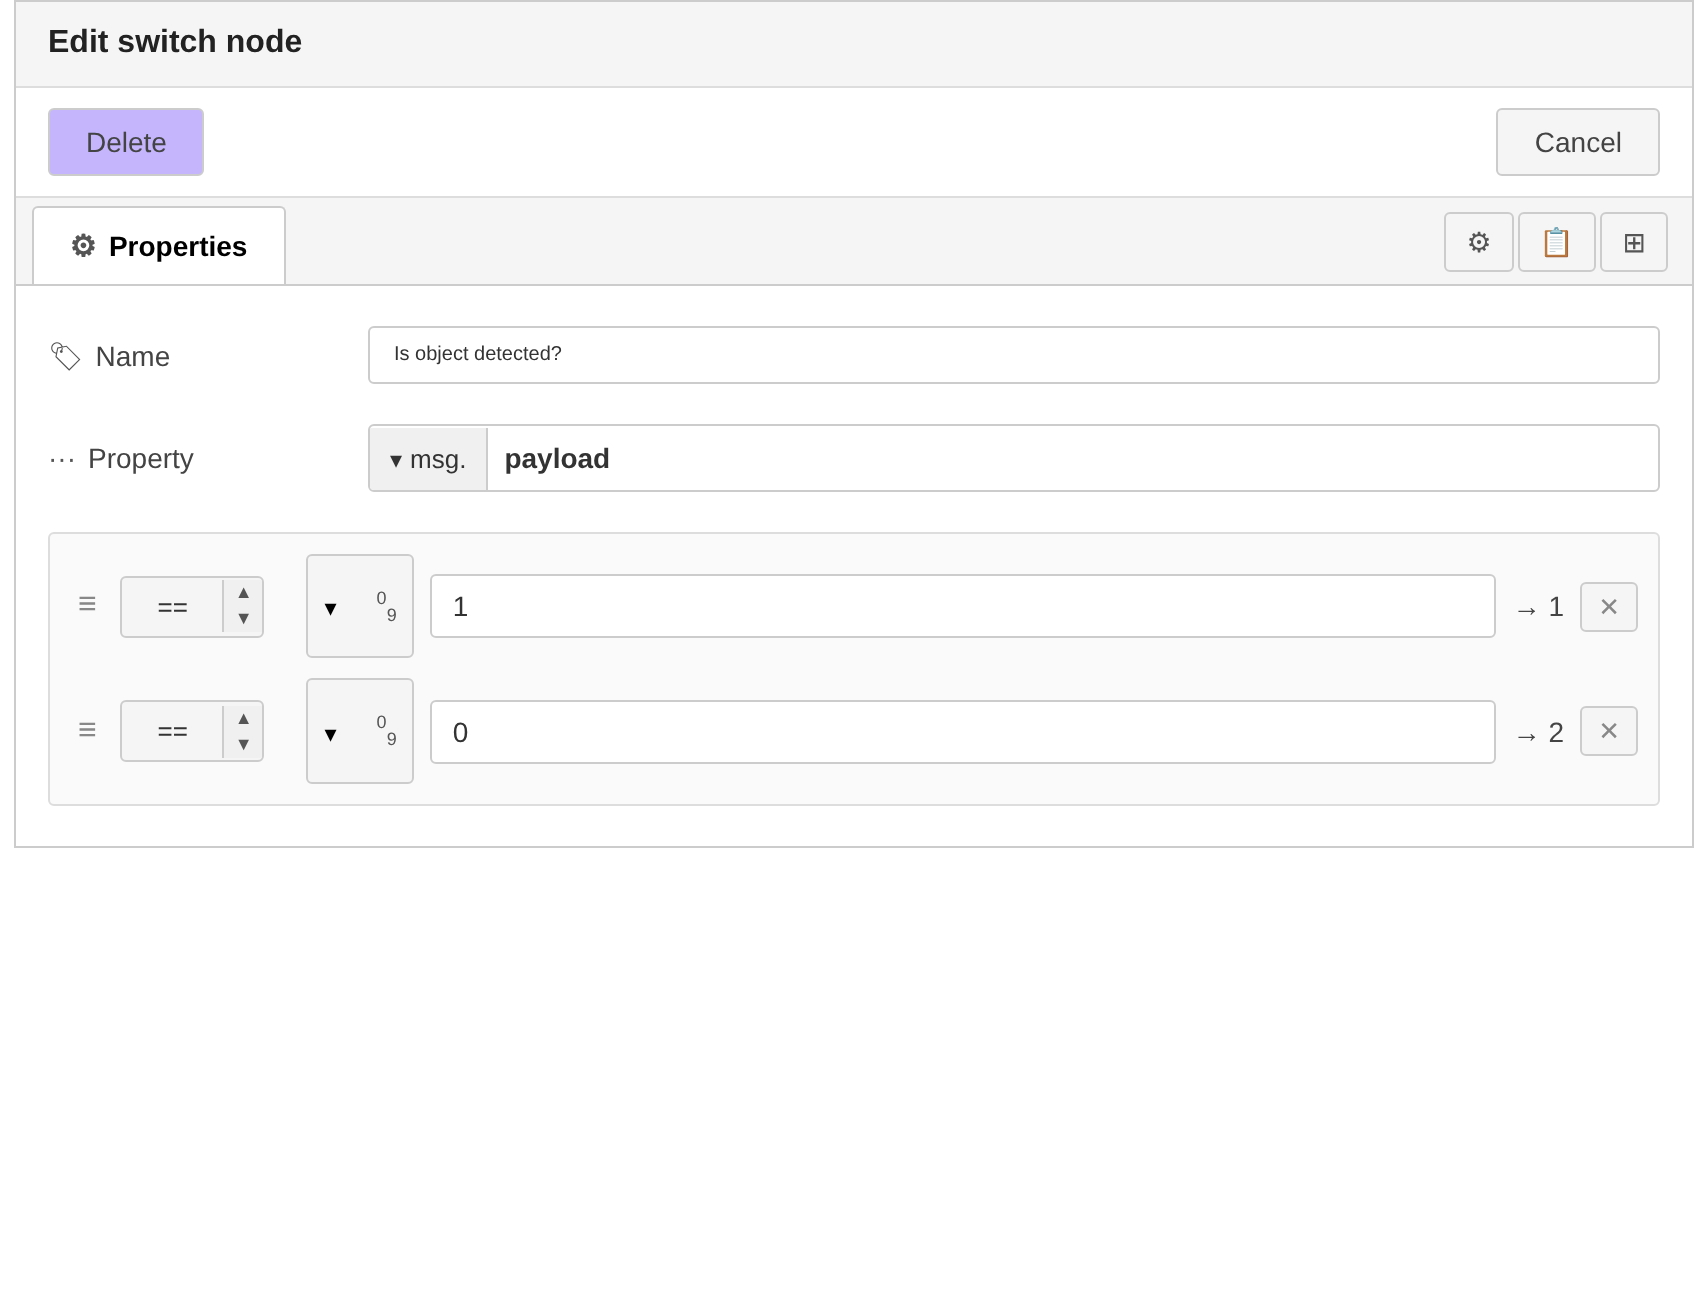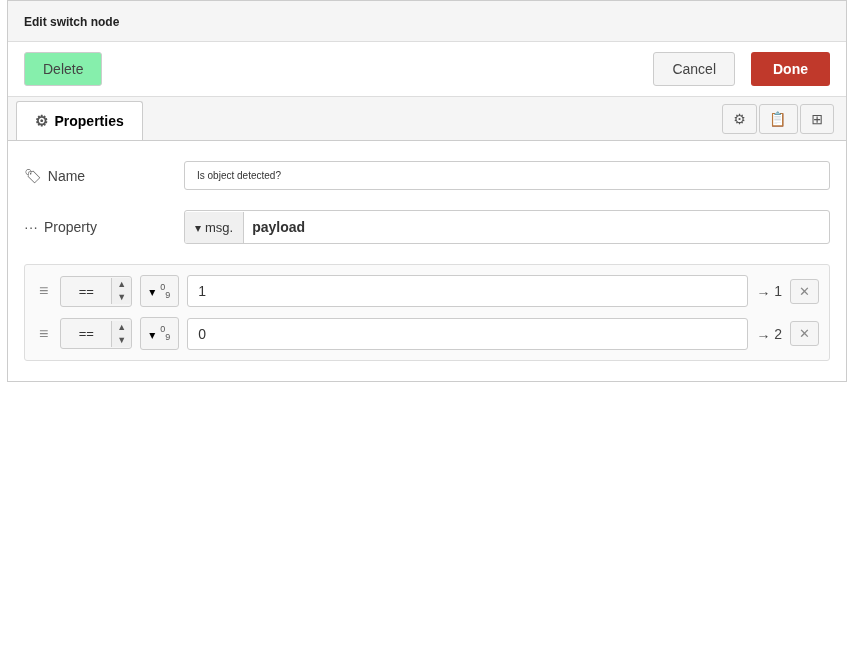--- a/index.html
+++ b/index.html
@@ -18,38 +18,38 @@
       margin: 0 auto;
     }
 
     .dialog-header {
       padding: 12px 16px;
       border-bottom: 1px solid #ddd;
       background: #f5f5f5;
     }
 
     .dialog-title {
-      font-size: 12px;
+      font-size: 16px;
       font-weight: bold;
       color: #222;
     }
 
     .dialog-toolbar {
       display: flex;
       align-items: center;
       justify-content: space-between;
       padding: 10px 16px;
       border-bottom: 1px solid #ddd;
       background: #fff;
     }
 
     .btn-delete {
       padding: 8px 18px;
       border: 1px solid #ccc;
-      background: #86efac;
+      background: #c4b5fd;
       color: #444;
       font-size: 14px;
       cursor: pointer;
       border-radius: 3px;
     }
 
     .toolbar-right {
       display: flex;
       gap: 16px;
       padding-left: 27px;
@@ -252,23 +252,24 @@
       color: #555;
     }
 
     .rule-type-wrapper {
       display: flex;
       align-items: center;
       border: 1px solid #ccc;
       border-radius: 3px;
       background: #f5f5f5;
       overflow: hidden;
-      padding: 6px 8px;
-      gap: 5px;
-      cursor: pointer;
+      padding: 16px 8px;
+      gap: 20px;
+      cursor: pointer;
+      margin-left: 13px;
     }
 
     .rule-value-input {
       flex: 1;
       padding: 7px 10px;
       border: 1px solid #ccc;
       border-radius: 3px;
       font-size: 14px;
       color: #333;
       background: #fff;
@@ -305,21 +306,20 @@
 <div class="dialog">
 
   <div class="dialog-header">
     <span class="dialog-title">Edit switch node</span>
   </div>
 
   <div class="dialog-toolbar">
     <button class="btn-delete">Delete</button>
     <div class="toolbar-right">
       <button class="btn-cancel">Cancel</button>
-      <button class="btn-done">Done</button>
     </div>
   </div>
 
   <div class="tabs-bar">
     <div class="tab-item">
       <span class="tab-icon">⚙</span>
       <span>Properties</span>
     </div>
     <div class="tab-actions">
       <button class="tab-action-btn">

